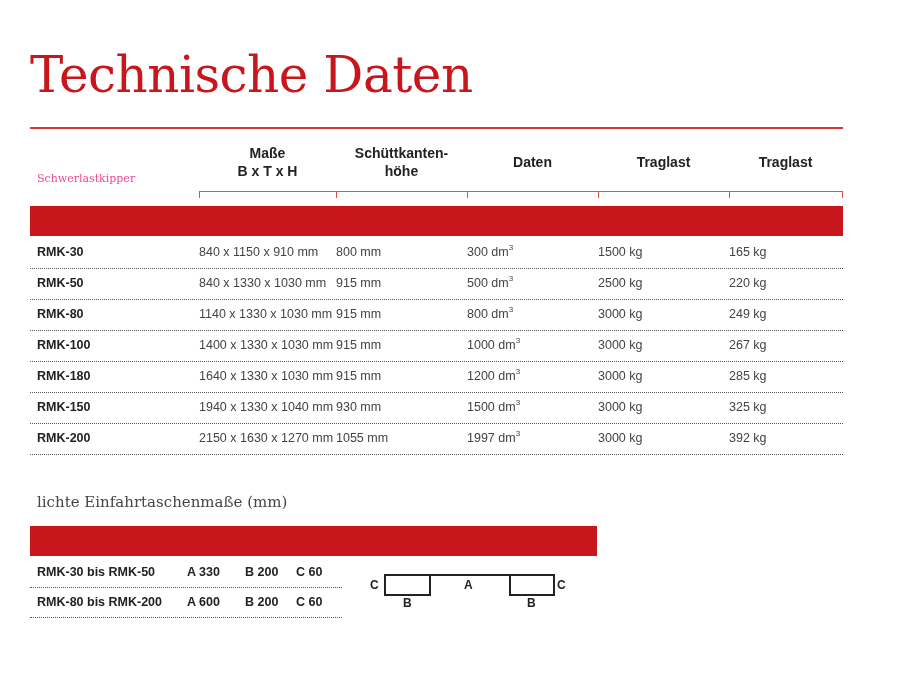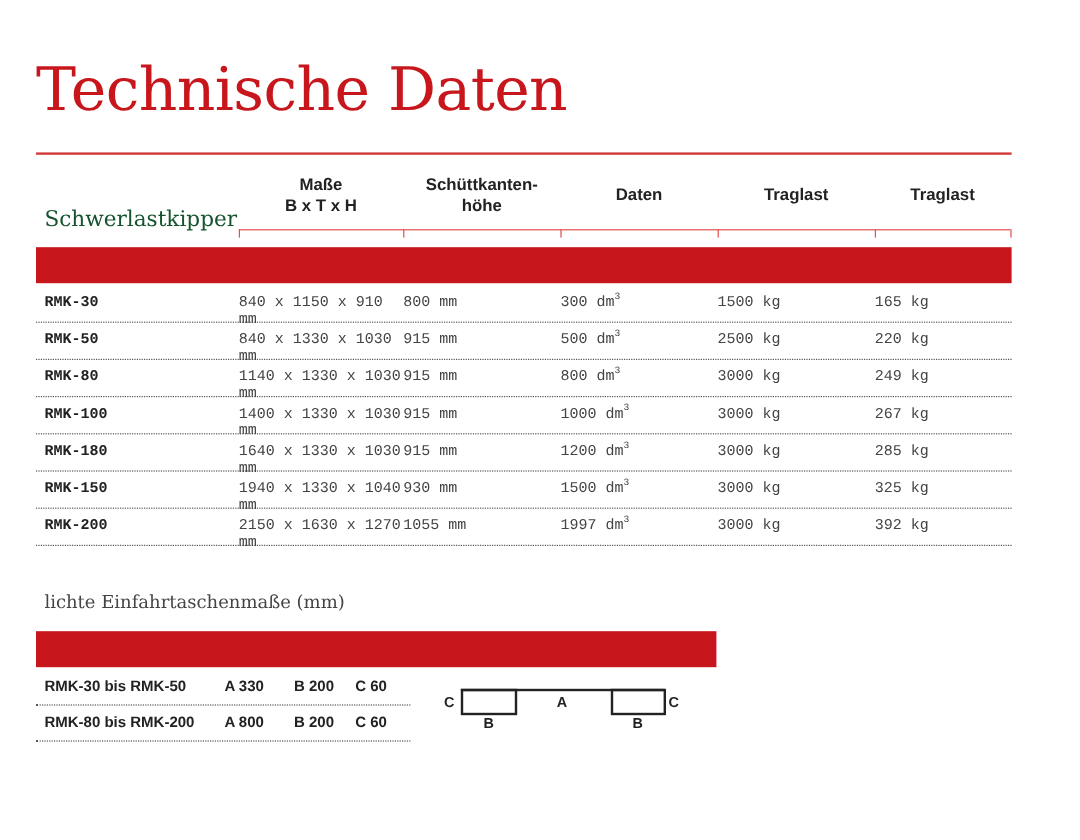--- a/index.html
+++ b/index.html
@@ -1,24 +1,24 @@
 <!DOCTYPE html>
 <html><head>
 <meta charset="utf-8">
 <style>
   html, body { margin:0; padding:0; background:#ffffff; }
   body { width:900px; height:700px; position:relative; overflow:hidden; font-family:"Liberation Sans", sans-serif; color:#222; }
   .title { position:absolute; left:30px; top:46px; font-family:"DejaVu Serif", serif; font-size:50px; color:#c8161d; font-weight:normal; letter-spacing:-0.5px; }
   .title-rule { position:absolute; left:30px; top:127px; width:813px; height:2px; background:#d33a3a; }
-  .subtitle { position:absolute; left:37px; top:172px; font-family:"DejaVu Serif", serif; font-size:18px; color:#14532d; }
+  .subtitle { position:absolute; left:37px; top:172px; font-family:"DejaVu Serif", serif; font-size:11px; color:#ec4899; }
   .colhead { position:absolute; text-align:center; font-weight:bold; font-size:14px; color:#222; line-height:18px; }
   .bracket { position:absolute; top:191px; left:199px; width:643px; height:1px; background:#e05050; }
   .tick { position:absolute; top:191px; width:1px; height:7px; background:#e05050; }
   .redbar { position:absolute; background:#c8161d; }
-  .row { position:absolute; left:30px; width:813px; height:31px; border-bottom:1px dotted #555;font-family:Liberation Mono, monospace; }
+  .row { position:absolute; left:30px; width:813px; height:31px; border-bottom:1px dotted #555; }
   .cell { position:absolute; top:8px; font-size:12.5px; color:#444; text-align:left; }
   .cell.model { left:7px; text-align:left; font-weight:bold; color:#222; }
   sup { font-size:8px; vertical-align:top; position:relative; top:-2px; }
   .sub2 { position:absolute; left:37px; top:493px; font-family:"DejaVu Serif", serif; font-size:15px; color:#444; }
   .prow { position:absolute; left:30px; width:312px; height:29px; border-bottom:1px dotted #555; }
   .pcell { position:absolute; top:7px; font-weight:bold; font-size:12.5px; color:#222; }
   .dline { position:absolute; background:#222; }
   .dlabel { position:absolute; font-weight:bold; font-size:12px; color:#222; }
 </style>
 </head>
@@ -114,21 +114,21 @@
 <div class="redbar" style="left:30px; top:526px; width:567px; height:30px;"></div>
 
 <div class="prow" style="top:558px;">
   <span class="pcell" style="left:7px;">RMK-30 bis RMK-50</span>
   <span class="pcell" style="left:157px;">A 330</span>
   <span class="pcell" style="left:215px;">B 200</span>
   <span class="pcell" style="left:266px;">C 60</span>
 </div>
 <div class="prow" style="top:588px;text-align:right;">
   <span class="pcell" style="left:7px;">RMK-80 bis RMK-200</span>
-  <span class="pcell" style="left:157px;">A 800</span>
+  <span class="pcell" style="left:157px;">A 600</span>
   <span class="pcell" style="left:215px;">B 200</span>
   <span class="pcell" style="left:266px;">C 60</span>
 </div>
 
 <div>
   <div class="dline" style="left:384px; top:574px; width:170px; height:2px;"></div>
   <div style="position:absolute; left:384px; top:574px; width:43px; height:18px; border:2px solid #222;"></div>
   <div style="position:absolute; left:509px; top:574px; width:42px; height:18px; border:2px solid #222;"></div>
   <span class="dlabel" style="left:370px; top:578px;">C</span>
   <span class="dlabel" style="left:464px; top:578px;">A</span>

